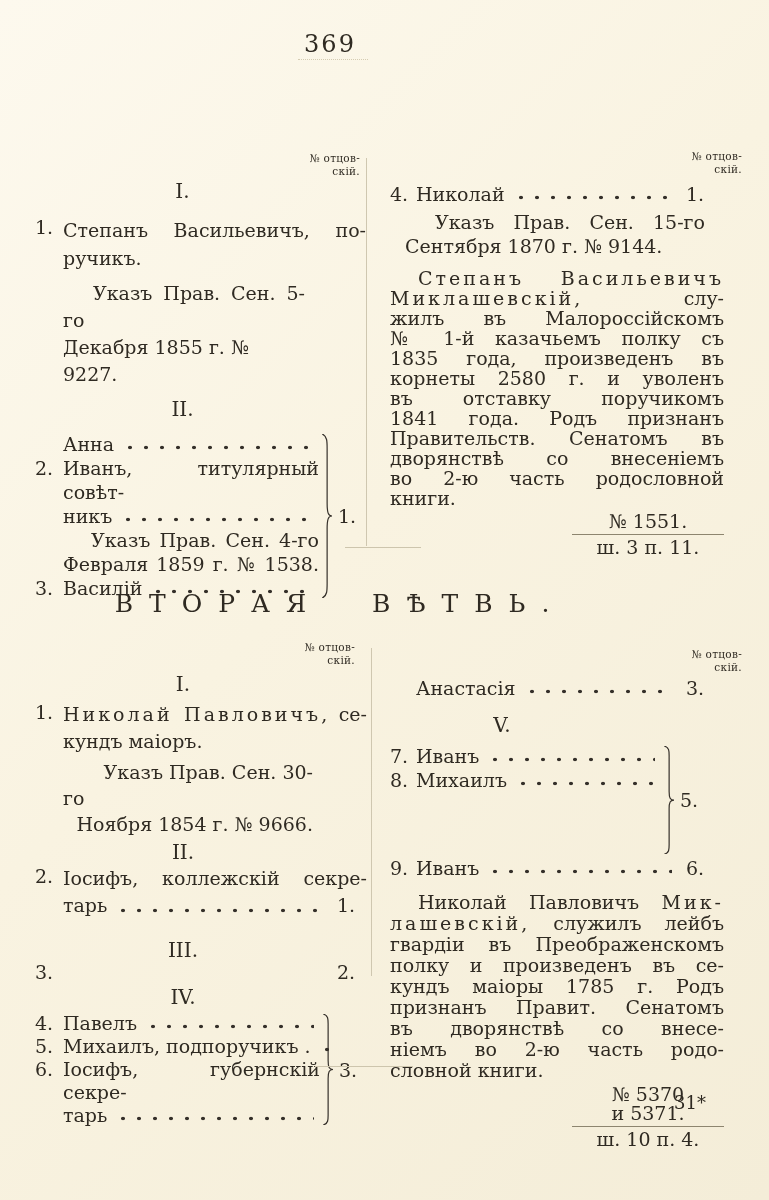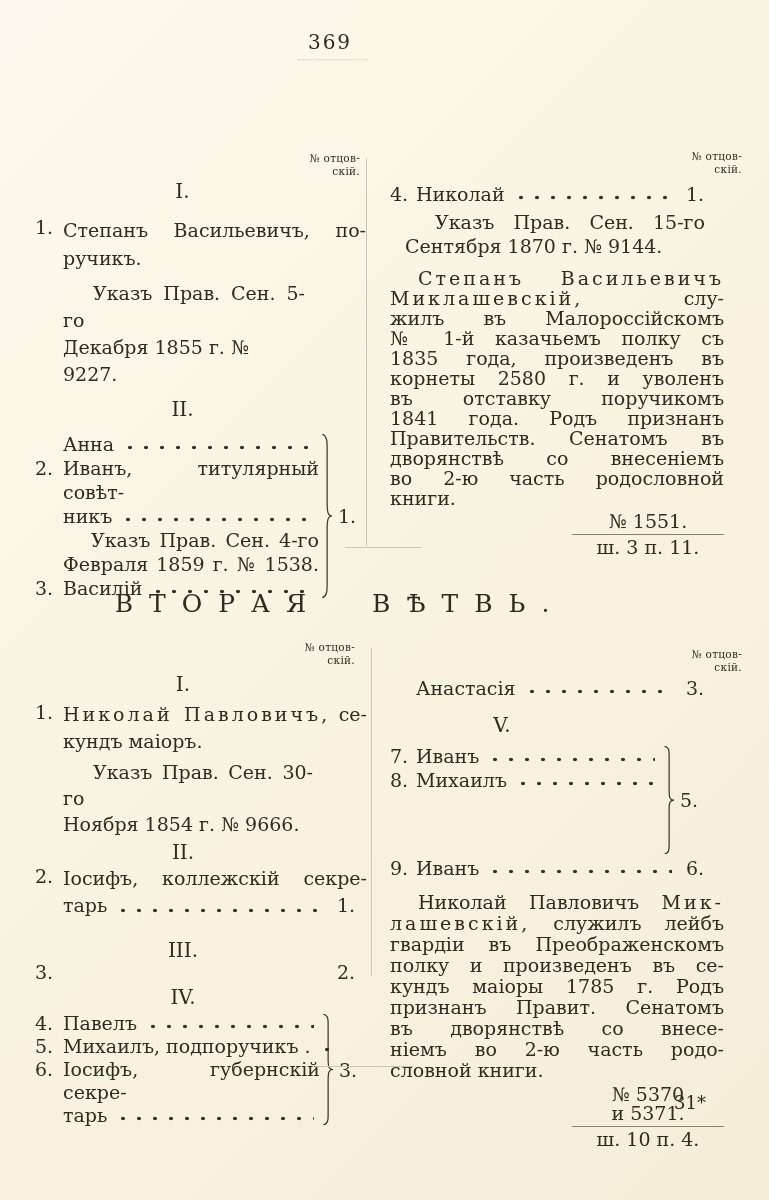--- a/index.html
+++ b/index.html
@@ -6,21 +6,21 @@
   .page{
     position:relative;width:769px;height:1200px;overflow:hidden;
     background:linear-gradient(135deg,#fdf9ee 0%,#f9f3e1 45%,#f4edd8 100%);
     color:#2f2a22;
     font-family:"DejaVu Serif","Liberation Serif",serif;
     font-size:19px;
   }
   .abs{position:absolute;}
 
   
-  .pagenum{left:230px;top:30px;width:200px;text-align:center;font-size:20px;letter-spacing:2px;}
+  .pagenum{left:230px;top:30px;width:200px;text-align:center;font-size:24px;letter-spacing:2px;}
   .pagenum-rule{left:298px;top:59px;width:70px;border-top:1px dotted #d5ccb2;}
   .title{left:60px;top:99px;width:560px;margin:0;text-align:center;
          font-size:29px;font-weight:bold;letter-spacing:6px;white-space:nowrap;}
 
   
   .colhead{width:102px;font-size:10.5px;line-height:13px;text-align:right;letter-spacing:.3px;}
   .ch1L{left:258px;top:152px;}
   .ch1R{left:640px;top:150px;}
   .ch2L{left:253px;top:641px;}
   .ch2R{left:640px;top:648px;}
@@ -53,21 +53,21 @@
   .b2L .etext>div{line-height:27px;}
   .jline{text-align:justify;text-align-last:justify;}
   .sp{letter-spacing:3px;}
 
   .decree{margin:8px 0 0 28px;width:242px;}
   .decree>div{line-height:27px;}
   .decree .d1{text-indent:30px;text-align:justify;text-align-last:justify;}
   .b1R .decree{margin:4px 0 0 15px;width:300px;}
   .b1R .decree>div{line-height:24px;}
   .b2L .decree{margin-top:4px;width:250px;}
-  .b2L .decree>div{line-height:26px;}
+  .b2L .decree>div{line-height:26px;text-align:right;}
 
   .gl,.rline,.eline{display:flex;line-height:24px;}
   .b2L .gl,.b2L .eline{line-height:23px;}
   .gtext{flex:none;}
   .jtext{flex:1;min-width:0;text-align:justify;text-align-last:justify;}
   .ind{text-indent:28px;}
   .leader{flex:1;min-width:12px;align-self:flex-end;height:7px;margin:0 6px 5px 8px;
     background-image:radial-gradient(circle,#35302a 1.6px,transparent 2.1px);
     background-size:16px 7px;background-repeat:repeat-x;background-position:0 100%;}
   .spacer{flex:1;}

